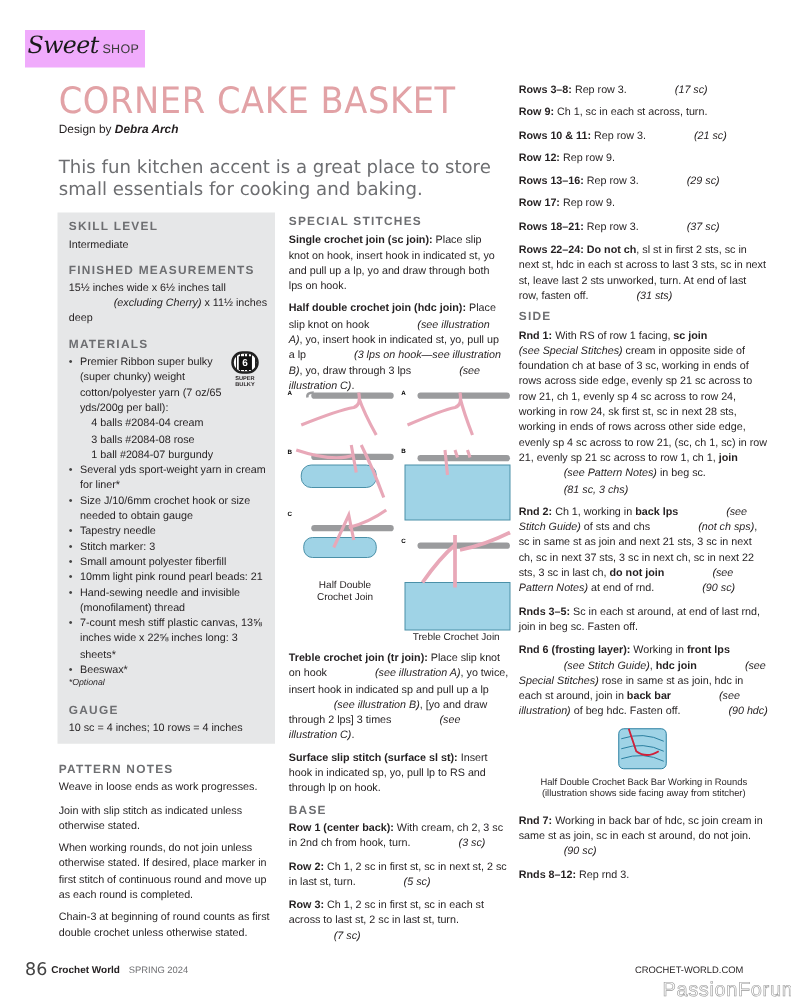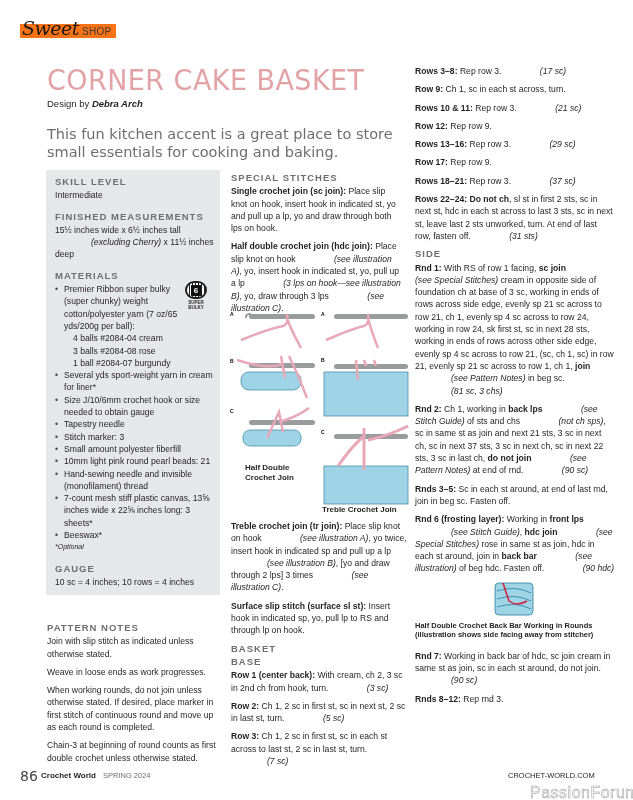--- a/index.html
+++ b/index.html
@@ -1,52 +1,52 @@
 <!DOCTYPE html>
 <html><head>
 <meta charset="utf-8">
 <style>
   * { box-sizing: border-box; margin: 0; padding: 0; }
   html, body { width: 633px; height: 800px; background: #fff; overflow: hidden; }
   body { position: relative; font-family: "Liberation Sans", sans-serif; color: #231f20; }
 
-  .brand { position: absolute; left: 20px; top: 24px; height: 14px; width: 96px; background: #f97316; display: flex; align-items: center; }
+  .brand { position: absolute; left: 20px; top: 24px; height: 30px; width: 96px; background: #f0abfc; display: flex; align-items: center; }
   .brand .script { font-family: "DejaVu Serif", serif; font-style: italic; font-size: 19px; color: #1a1a1a; margin-left: 2px; margin-top: -6px; letter-spacing: -0.5px; }
   .brand .shop { font-size: 10px; color: #3a3a3a; margin-left: 3px; letter-spacing: 0.3px; }
 
   .title { position: absolute; left: 47px; top: 63px; font-size: 29px; font-weight: 300; color: #e2a2a6; letter-spacing: 0.5px; font-family: "DejaVu Sans", sans-serif; font-weight: normal; transform: scaleX(0.93); transform-origin: left; }
   .byline { position: absolute; left: 47px; top: 98px; font-size: 9.5px; color: #231f20; }
   .byline b { font-style: italic; }
   .intro { position: absolute; left: 47px; top: 125px; width: 350px; font-size: 14.5px; line-height: 18px; color: #6d6e71; font-family: "DejaVu Sans", sans-serif; font-weight: normal; }
 
   .sidebar-box { position: absolute; left: 46px; top: 170px; width: 174px; height: 425px; background: #e6e7e8; }
   .col { position: absolute; font-size: 8.6px; line-height: 12.3px; }
   .col-left { left: 55px; top: 176px; width: 162px; }
-  .col-notes { left: 47px; top: 610px; width: 172px; margin-top: 12px; }
+  .col-notes { left: 47px; top: 610px; width: 172px; }
   .col-mid { left: 231px; top: 172px; width: 172px; }
   .col-mid2 { left: 231px; top: 520px; width: 178px; }
   .col-right { left: 415px; top: 65px; width: 200px; }
 
   .h-sec { font-size: 9.5px; font-weight: bold; color: #6d6e71; letter-spacing: 1px; margin-bottom: 1px; }
   .blk { margin-bottom: 9px; }
   .para { margin-bottom: 6px; }
   ul.mats { list-style: none; }
   ul.mats li { position: relative; padding-left: 9px; }
   ul.mats li::before { content: "•"; position: absolute; left: 0; top: 0; color: #444; }
   .sub { padding-left: 9px; }
   .note { font-style: italic; font-size: 7px; }
   i { font-style: italic; padding-left: 36px; }
 
   .yarn-badge { position: absolute; left: 182px; top: 281px; width: 28px; text-align: center; }
   .yarn-badge .ball { width: 22px; height: 18px; margin: 0 auto; border-radius: 9px; border: 2px solid #222; background: repeating-linear-gradient(90deg,#fff 0 2px,#222 2px 3px); display:flex; align-items:center; justify-content:center; }
   .yarn-badge .num { background: #111; color: #fff; font-weight: bold; font-size: 8px; width: 10px; height: 11px; line-height: 11px; }
   .yarn-badge .lbl { font-size: 4.5px; font-weight: bold; margin-top: 1px; }
 
   .illus { position: absolute; }
-  .illus-cap { position: absolute; font-size: 8px; font-weight: bold; text-align: left; line-height: 10px; color: #231f20; }
+  .illus-cap { position: absolute; font-size: 8px; font-weight: normal; text-align: center; line-height: 10px; color: #231f20; }
 
   .footer-page { position: absolute; left: 20px; top: 768px; font-size: 14px; color: #444; font-family: "DejaVu Sans", sans-serif; }
   .footer-mag { position: absolute; left: 41px; top: 771px; font-size: 8px; font-weight: bold; color: #231f20; }
   .footer-issue { position: absolute; left: 103px; top: 771px; font-size: 7.5px; color: #6d6e71; }
   .footer-url { position: absolute; left: 508px; top: 771px; font-size: 7.5px; color: #231f20; }
   .watermark { position: absolute; left: 530px; top: 784px; font-size: 16px; color: #fff; -webkit-text-stroke: 0.5px #999; letter-spacing: 0.5px; }
 </style>
 </head>
 <body>
 
@@ -100,22 +100,22 @@
 
 <div class="yarn-badge">
   <div class="ball">
       <span class="num">6</span>
     </div>
   <div class="lbl">SUPER BULKY</div>
 </div>
 
 <div class="col col-notes">
   <div class="h-sec">PATTERN NOTES</div>
+  <p class="para">Weave in loose ends as work progresses.</p>
   <p class="para">Join with slip stitch as indicated unless otherwise stated.</p>
-  <p class="para">Weave in loose ends as work progresses.</p>
   <p class="para">When working rounds, do not join unless otherwise stated. If desired, place marker in first stitch of continuous round and move up as each round is completed.</p>
   <p class="para">Chain-3 at beginning of round counts as first double crochet unless otherwise stated.</p>
 </div>
 
 <div class="col col-mid">
   <div class="h-sec">SPECIAL STITCHES</div>
   <p class="para"><b>Single crochet join (sc join):</b><span> Place slip knot on hook, insert hook in indicated st, yo and pull up a lp, yo and draw through both lps on hook.</span></p>
   <p class="para"><b>Half double crochet join (hdc join):</b><span> Place slip knot on hook </span><i>(see illustration A)</i><span>, yo, insert hook in indicated st, yo, pull up a lp </span><i>(3 lps on hook—see illustration B)</i><span>, yo, draw through 3 lps </span><i>(see illustration C)</i><span>.</span></p>
 </div>
 
@@ -158,21 +158,20 @@
     <rect x="14" y="126" width="74" height="5" rx="2.5" fill="#9a9b9d"></rect>
     <rect x="4" y="158" width="84" height="38" fill="#9fd3e6" stroke="#4a90a8" stroke-width="0.8"></rect>
     <path d="M44 120 l0 42 M18 158 q14 -20 26 -30 M88 118 q-20 10 -40 14" stroke="#e8a8b8" stroke-width="3" fill="none"></path>
   </g>
 </svg>
 <div class="illus-cap" style="left:322px;top:505px;width:86px">Treble Crochet Join</div>
 
 <div class="col col-mid2">
   <p class="para"><b>Treble crochet join (tr join):</b><span> Place slip knot on hook </span><i>(see illustration A)</i><span>, yo twice, insert hook in indicated sp and pull up a lp </span><i>(see illustration B)</i><span>, [yo and draw through 2 lps] 3 times </span><i>(see illustration C)</i><span>.</span></p>
   <p class="para"><b>Surface slip stitch (surface sl st):</b><span> Insert hook in indicated sp, yo, pull lp to RS and through lp on hook.</span></p>
-  <div class="h-sec" style="margin-top:6px">BASKET</div>
   <div class="h-sec">BASE</div>
   <p class="para"><b>Row 1 (center back):</b><span> With cream, ch 2, 3 sc in 2nd ch from hook, turn. </span><i>(3 sc)</i></p>
   <p class="para"><b>Row 2:</b><span> Ch 1, 2 sc in first st, sc in next st, 2 sc in last st, turn. </span><i>(5 sc)</i></p>
   <p class="para"><b>Row 3:</b><span> Ch 1, 2 sc in first st, sc in each st across to last st, 2 sc in last st, turn. </span><i>(7 sc)</i></p>
 </div>
 
 <div class="col col-right">
   <p class="para"><b>Rows 3–8:</b><span> Rep row 3. </span><i>(17 sc)</i></p>
   <p class="para"><b>Row 9:</b><span> Ch 1, sc in each st across, turn.</span></p>
   <p class="para"><b>Rows 10 &amp; 11:</b><span> Rep row 3. </span><i>(21 sc)</i></p>

